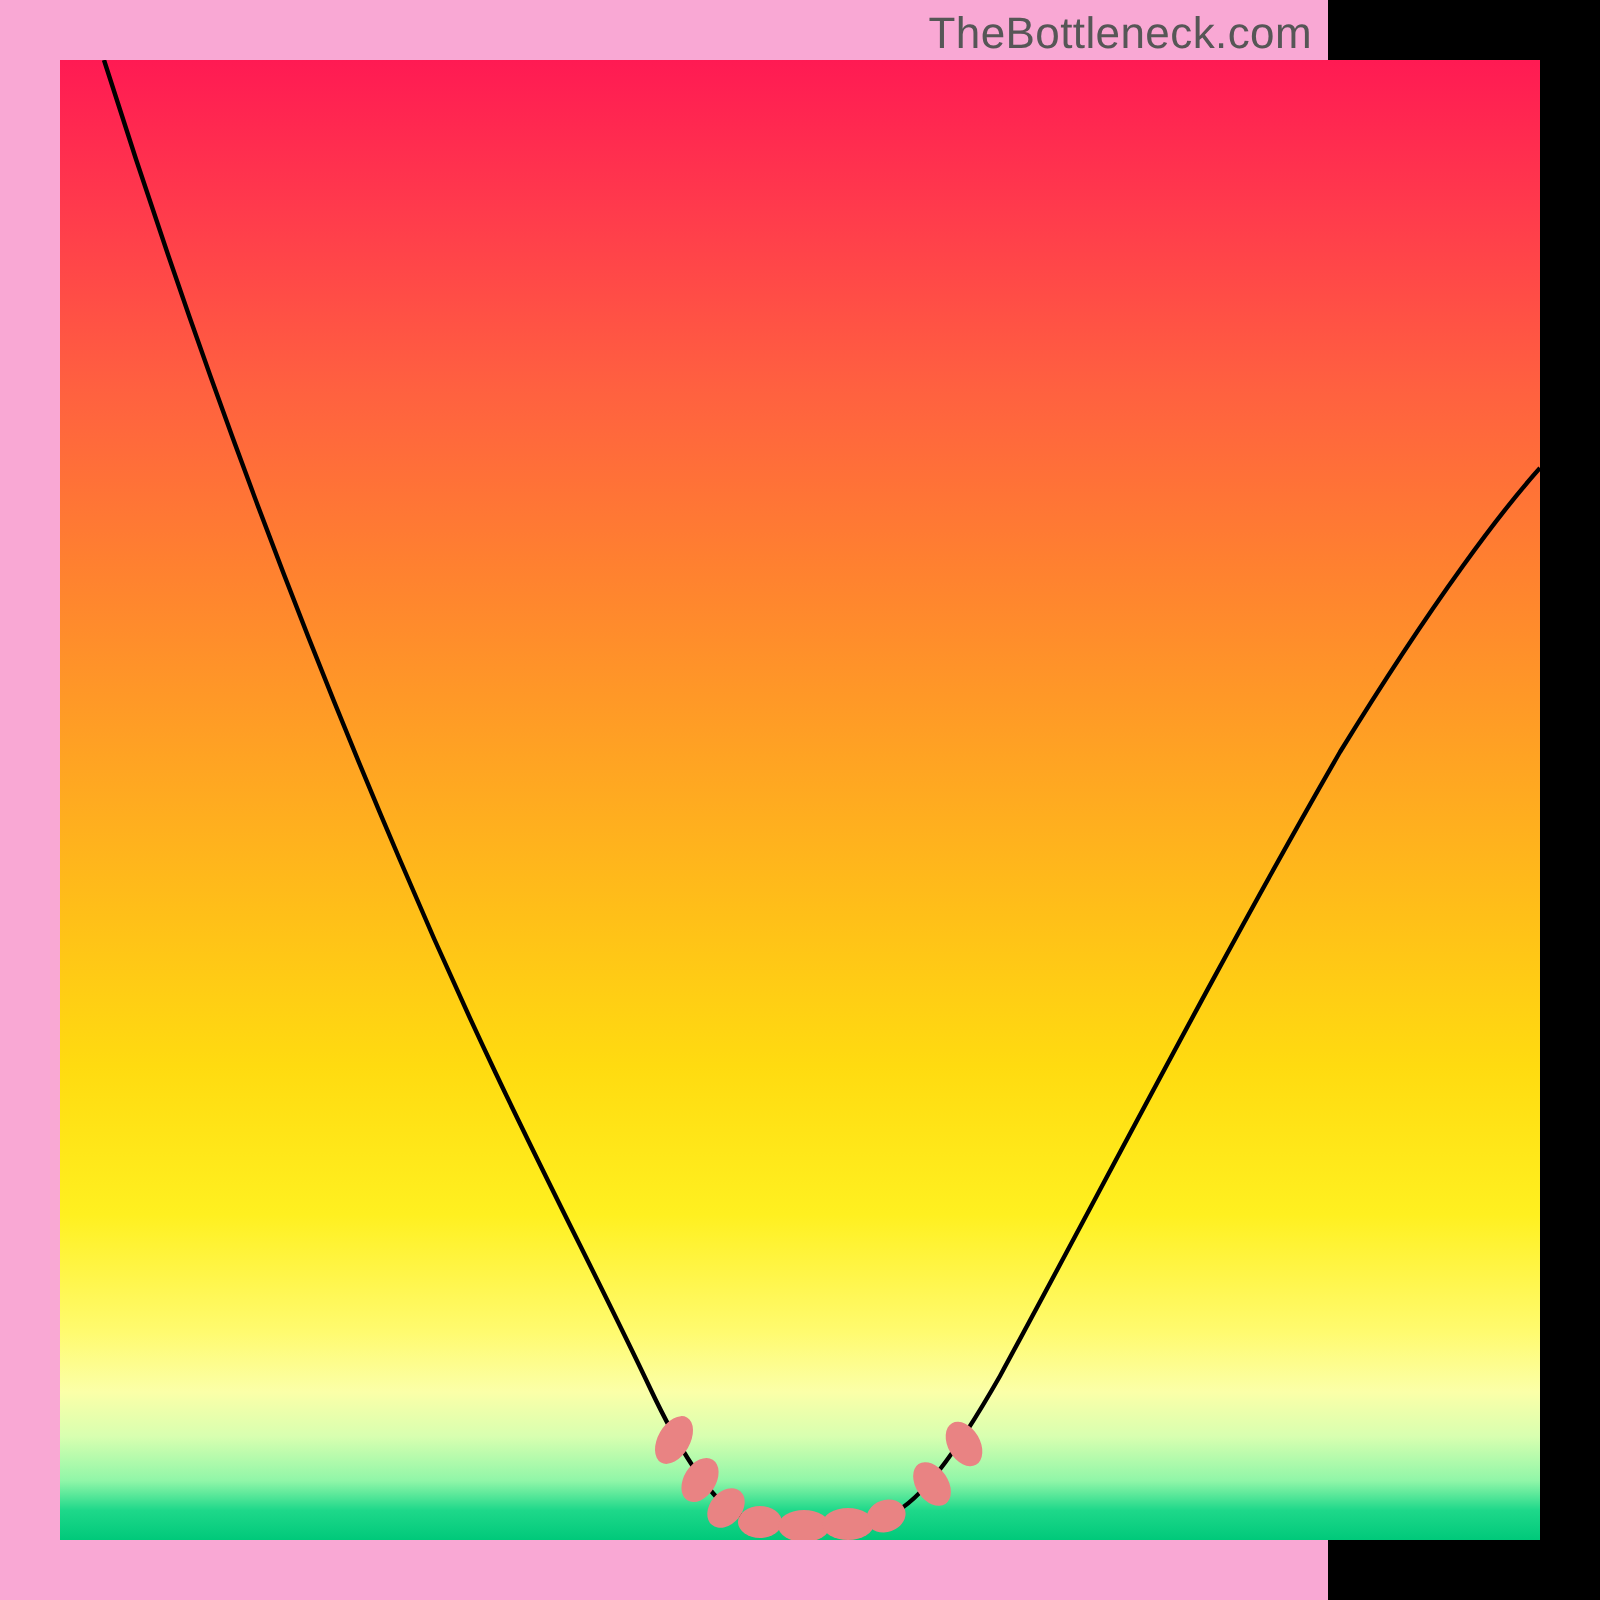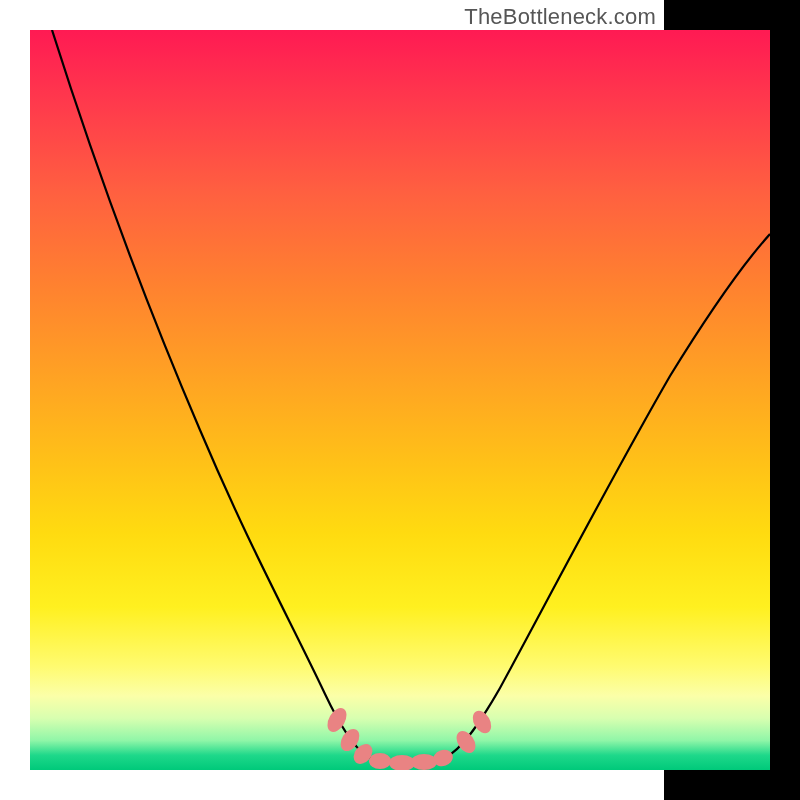--- a/index.html
+++ b/index.html
@@ -10,21 +10,21 @@
     background: #000;
     overflow: hidden;
     font-family: Arial, Helvetica, sans-serif;
   }
   .frame {
     position: absolute;
     left: 0;
     top: 0;
     width: 664px;
     height: 800px;
-    background: #ffffff;
+    background: #f9a8d4;
   }
   .plot {
     position: absolute;
     left: 30px;
     top: 30px;
     width: 740px;
     height: 740px;
     background: linear-gradient(
       to bottom,
       #ff1a53 0%,

